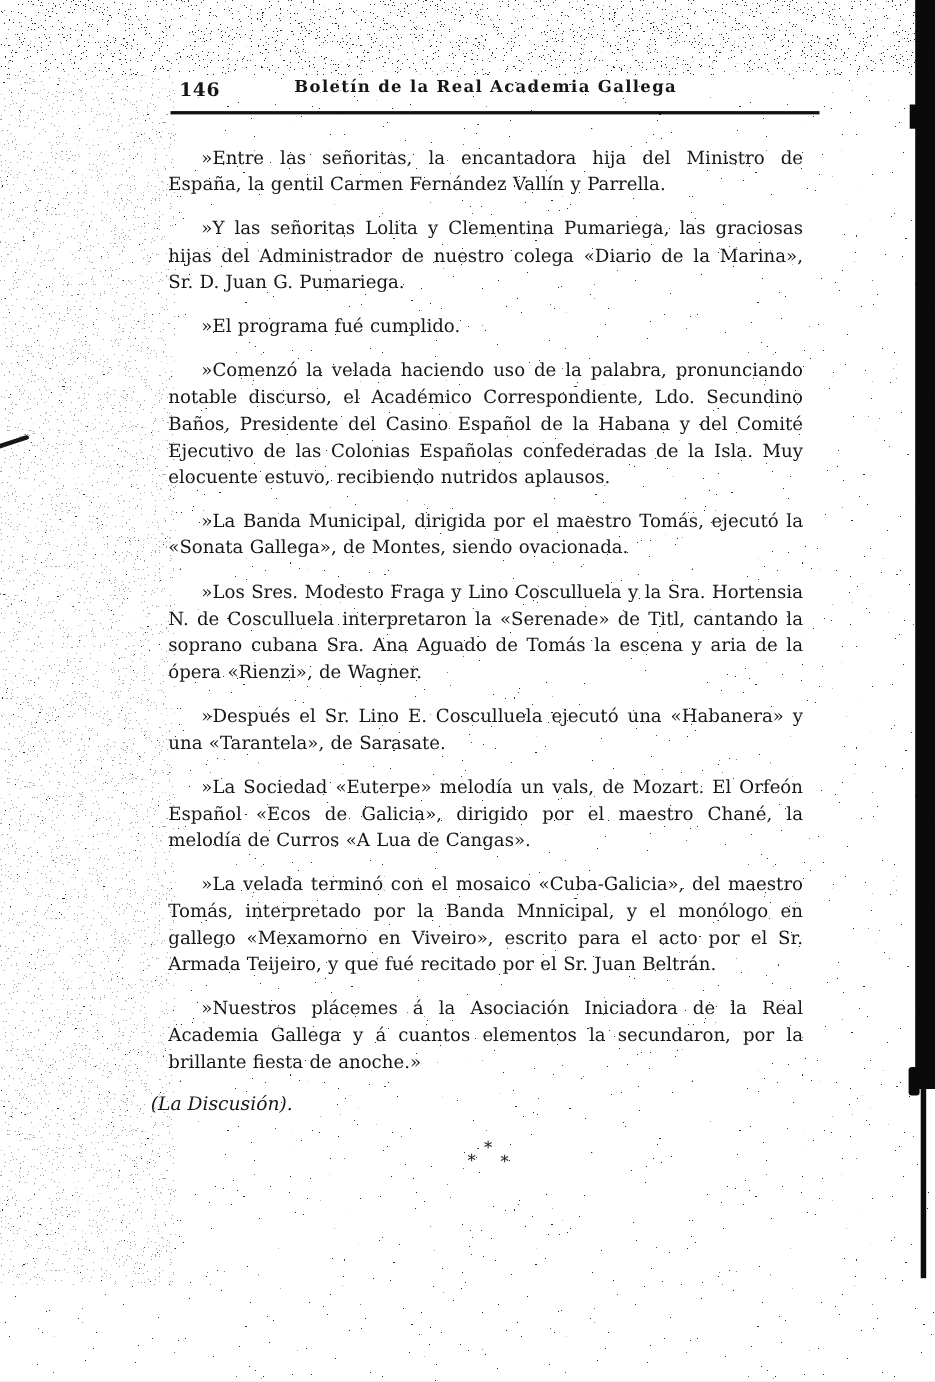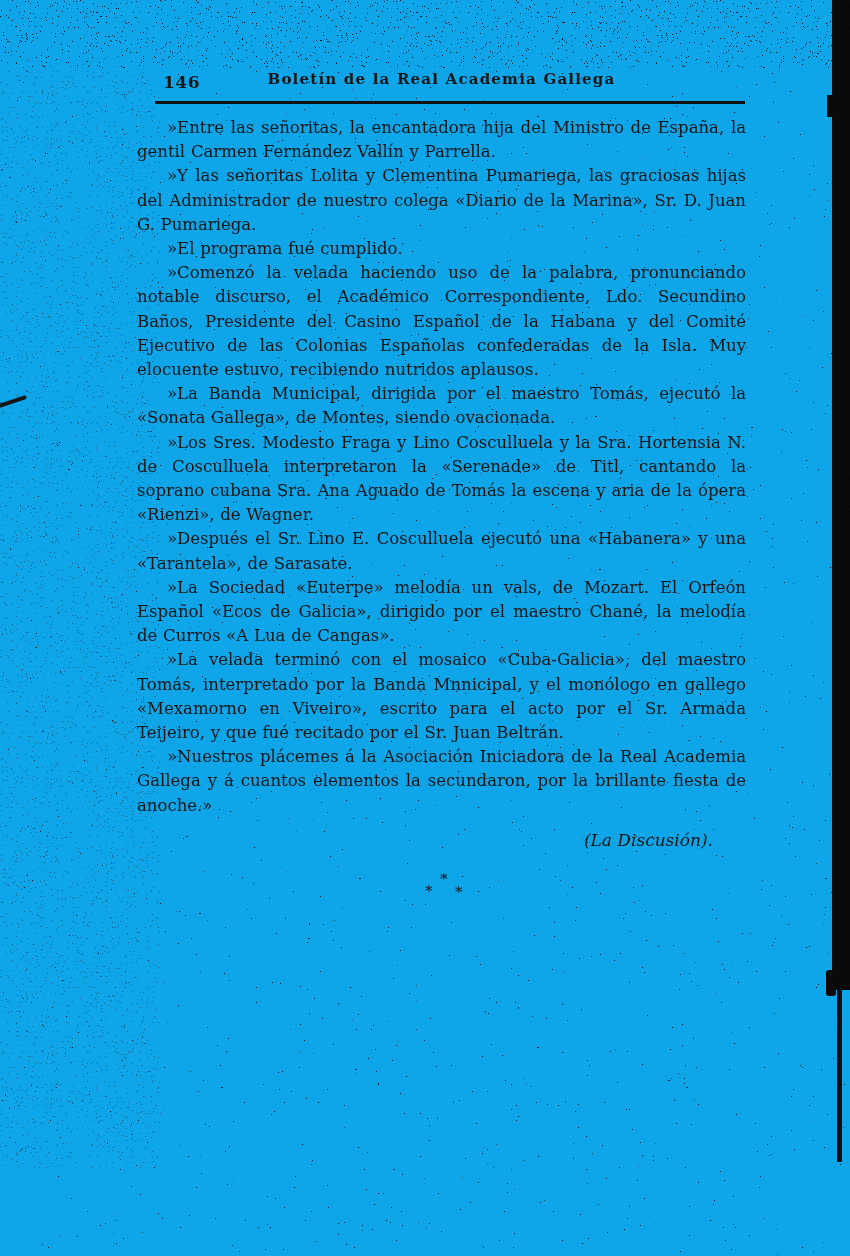--- a/index.html
+++ b/index.html
@@ -4,21 +4,21 @@
 <style>
   html, body {
     margin: 0;
     padding: 0;
     background: #e8e8e8;
   }
   .page {
     position: relative;
     width: 850px;
     height: 1256px;
-    background: #0ea5e9;
+    background: #ffffff;
     overflow: hidden;
     font-family: "DejaVu Serif", serif;
     color: #161616;
   }
   
   .noise-overlay {
     position: absolute;
     left: 0; top: 0;
     width: 850px; height: 1256px;
     pointer-events: none;
@@ -56,31 +56,30 @@
     z-index: 2;
   }
   
   .text-block {
     position: absolute;
     left: 137px; top: 116px;
     width: 609px;
     z-index: 2;
   }
   .text-block p {
-    margin: 0;
+    margin: 16px;
     text-indent: 30px;
     font-size: 16.5px;
     line-height: 24.2px;
     text-align: justify;
     word-spacing: 0.5px;
   }
   .attribution {
     margin-top: 12px;
     padding-right: 33px;
-    text-align: right;
     font-style: italic;
     font-size: 17px;
   }
   
   .asterism {
     position: relative;
     margin-top: 20px;
     height: 36px;
   }
   .ast {

